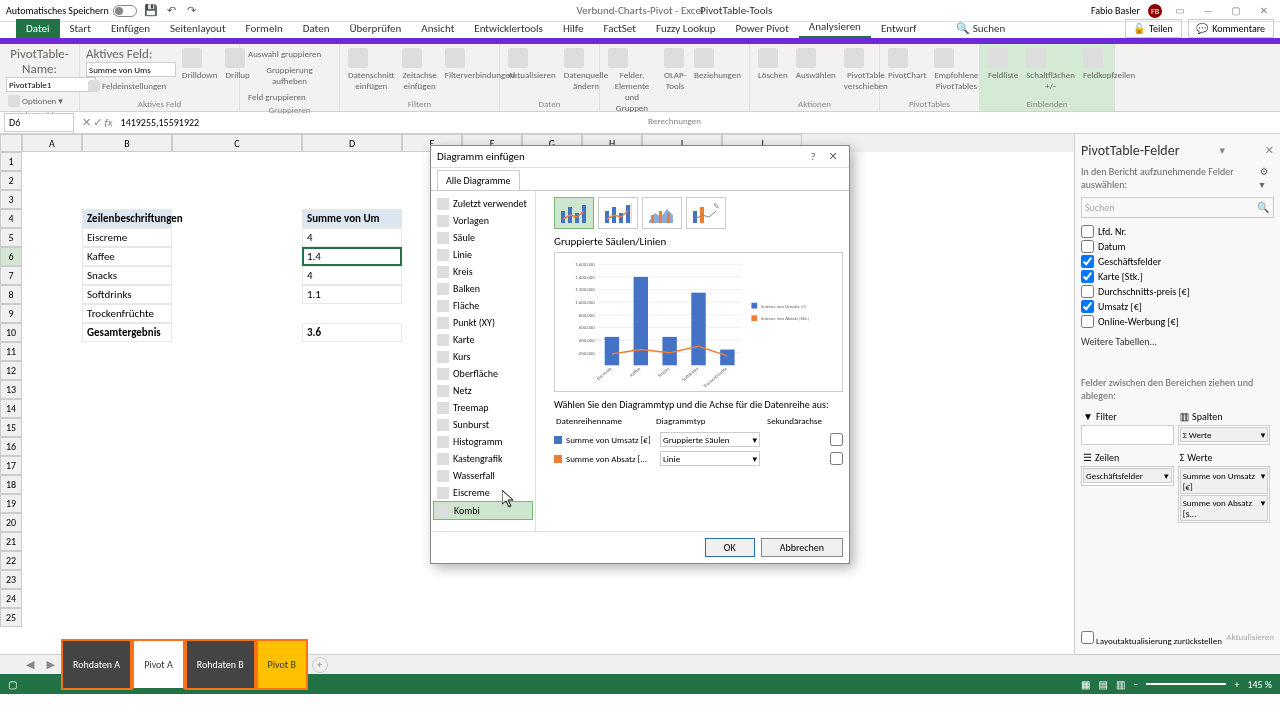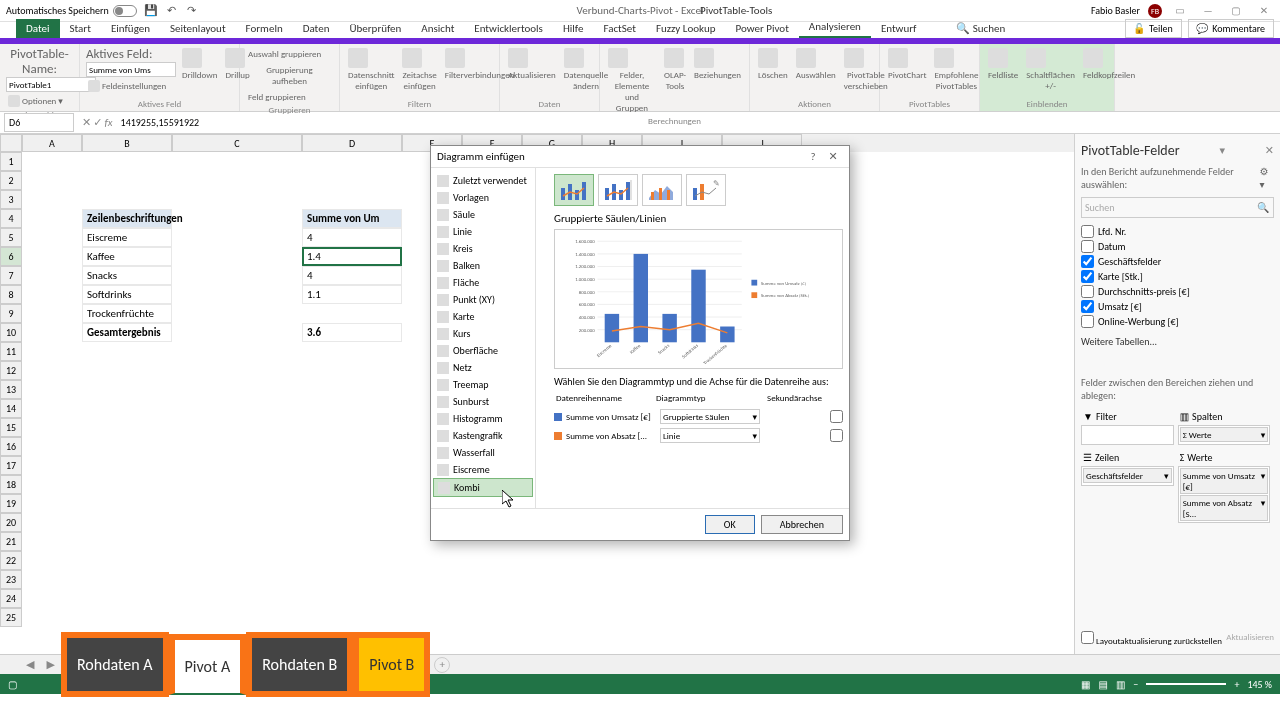--- a/index.html
+++ b/index.html
@@ -107,21 +107,21 @@
 .series-swatch { width: 8px; height: 8px; }
 .series-name { width: 90px; font-size: 9px; overflow: hidden; }
 .series-type { width: 100px; border: 1px solid #ccc; padding: 1px 2px; font-size: 9px; display: flex; justify-content: space-between; }
 .dlg-footer { padding: 6px; display: flex; justify-content: flex-end; gap: 6px; border-top: 1px solid #e0e0e0; }
 .btn { padding: 2px 18px; border: 1px solid #888; font-size: 10px; background: #f0f0f0; cursor: pointer; }
 .btn.primary { border: 1px solid #2a6cb3; }
 
 
 .sheettabs { height: 20px; background: #f0f0f0; display: flex; align-items: center; padding-left: 20px; gap: 0; border-top: 1px solid #ccc; }
 .sheettab-nav { padding: 0 6px; color: #888; }
-.sheettab { padding: 17px 10px; font-size: 16px; border: 6px solid #f97316; background: #444; color: #fff; }
+.sheettab { padding: 17px 10px; font-size: 10px; border: 2px solid #f97316; background: #444; color: #fff; }
 .sheettab.active { background: #fff; color: #333; border-bottom: 2px solid #217346; }
 .sheettab.yellow { background: #ffc000; color: #333; }
 .sheettab-add { padding: 2px 6px; color: #888; border: 1px solid #ccc; border-radius: 50%; width: 16px; height: 16px; display: flex; align-items: center; justify-content: center; margin-left: 4px; }
 
 
 .statusbar { height: 20px; background: #217346; color: #fff; display: flex; align-items: center; padding: 0 8px; font-size: 10px; }
 .status-right { margin-left: auto; display: flex; align-items: center; gap: 8px; }
 .zoom-slider { width: 80px; height: 2px; background: #fff; position: relative; }
 
 
@@ -505,20 +505,23 @@
     <span>+</span>
     <span>145 %</span>
   </div>
 </div>
 
 <div class="dialog">
   <div class="dlg-titlebar">
     <span class="dlg-title">Diagramm einfügen</span>
     <span class="dlg-btn">?</span>
     <span class="dlg-btn">✕</span>
+  </div>
+  <div class="dlg-tabs">
+    <span class="dlg-tab">Alle Diagramme</span>
   </div>
   <div class="dlg-body">
     <div class="dlg-left" id="chart-types">
         <div class="chart-type">
           <span class="ct-icon"></span>
           <span>Zuletzt verwendet</span>
         </div>
         <div class="chart-type">
           <span class="ct-icon"></span>
           <span>Vorlagen</span>

